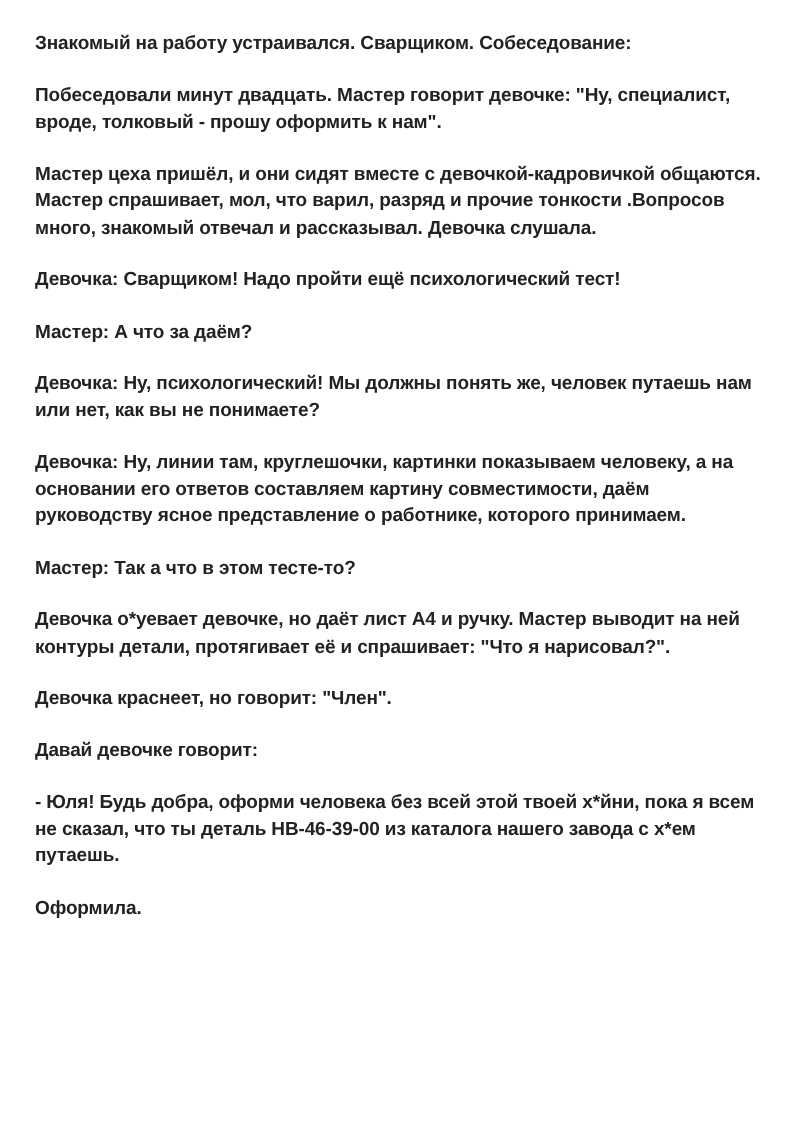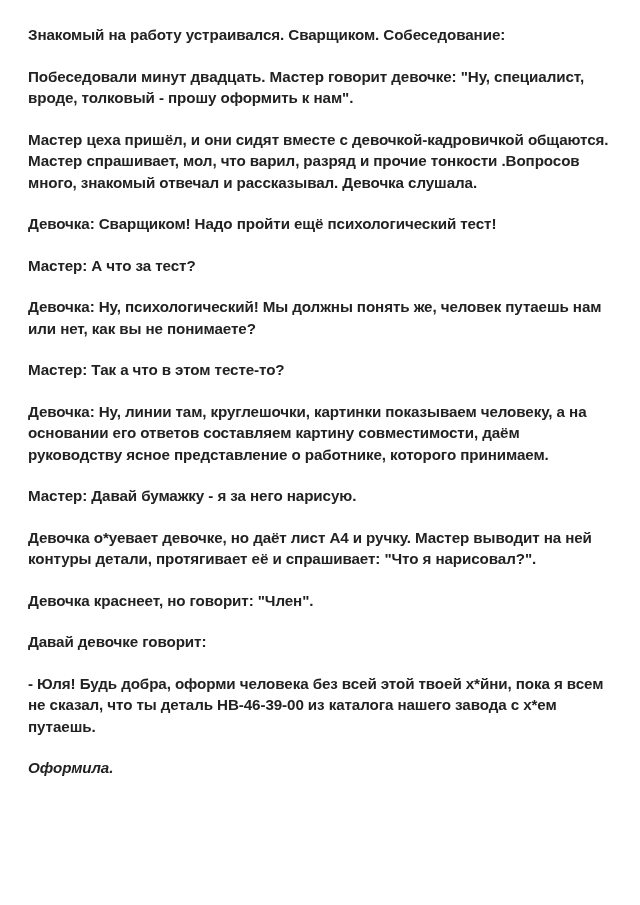--- a/index.html
+++ b/index.html
@@ -29,36 +29,34 @@
     line-height: 21.5px;
     font-weight: bold;
     color: #222222;
     margin: 0 0 20px 0;
     letter-spacing: -0.1px;
     white-space: pre-wrap;
     word-wrap: break-word;
   }
   .para:last-child {
     margin-bottom: 0;
-    font-style: italic;
   }
 </style>
 </head>
 <body>
 
 <div class="page">
   <div class="story">
     <p class="para">Знакомый на работу устраивался. Сварщиком. Собеседование:</p>
     <p class="para">Побеседовали минут двадцать. Мастер говорит девочке: "Ну, специалист, вроде, толковый - прошу оформить к нам".</p>
     <p class="para">Мастер цеха пришёл, и они сидят вместе с девочкой-кадровичкой общаются. Мастер спрашивает, мол, что варил, разряд и прочие тонкости .Вопросов много, знакомый отвечал и рассказывал. Девочка слушала.</p>
     <p class="para">Девочка: Сварщиком! Надо пройти ещё психологический тест!</p>
-    <p class="para">Мастер: А что за тест?</p>
+    <p class="para">Мастер: А что за даём?</p>
     <p class="para">Девочка: Ну, психологический! Мы должны понять же, человек путаешь нам или нет, как вы не понимаете?</p>
+    <p class="para">Девочка: Ну, линии там, круглешочки, картинки показываем человеку, а на основании его ответов составляем картину совместимости, даём руководству ясное представление о работнике, которого принимаем.</p>
     <p class="para">Мастер: Так а что в этом тесте-то?</p>
-    <p class="para">Девочка: Ну, линии там, круглешочки, картинки показываем человеку, а на основании его ответов составляем картину совместимости, даём руководству ясное представление о работнике, которого принимаем.</p>
-    <p class="para">Мастер: Давай бумажку - я за него нарисую.</p>
     <p class="para">Девочка о*уевает девочке, но даёт лист А4 и ручку. Мастер выводит на ней контуры детали, протягивает её и спрашивает: "Что я нарисовал?".</p>
     <p class="para">Девочка краснеет, но говорит: "Член".</p>
     <p class="para">Давай девочке говорит:</p>
     <p class="para">- Юля! Будь добра, оформи человека без всей этой твоей х*йни, пока я всем не сказал, что ты деталь НВ-46-39-00 из каталога нашего завода с х*ем путаешь.</p>
     <p class="para">Оформила.</p>
   </div>
 </div>
 
 </body></html>

